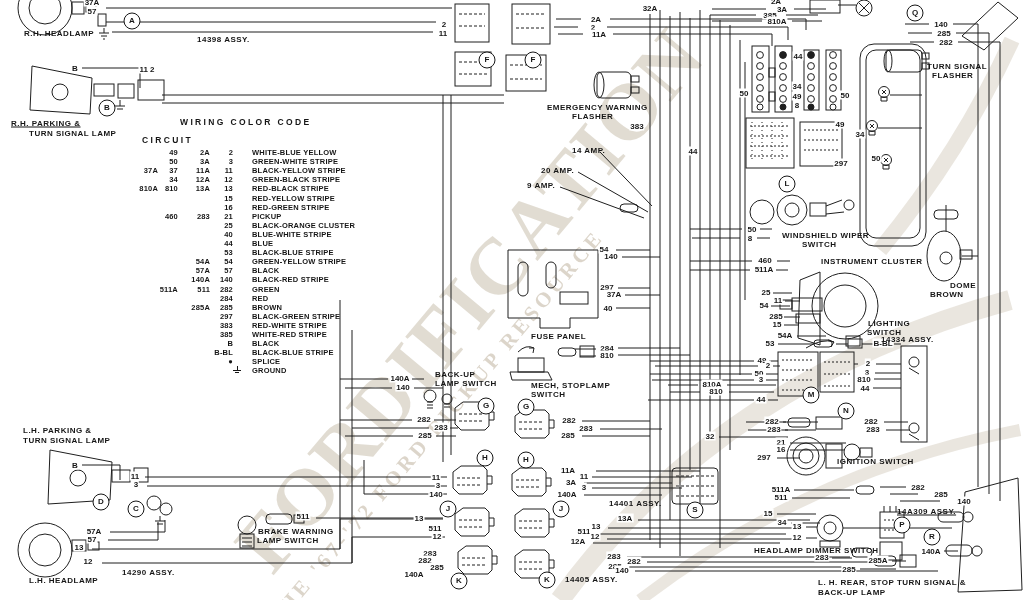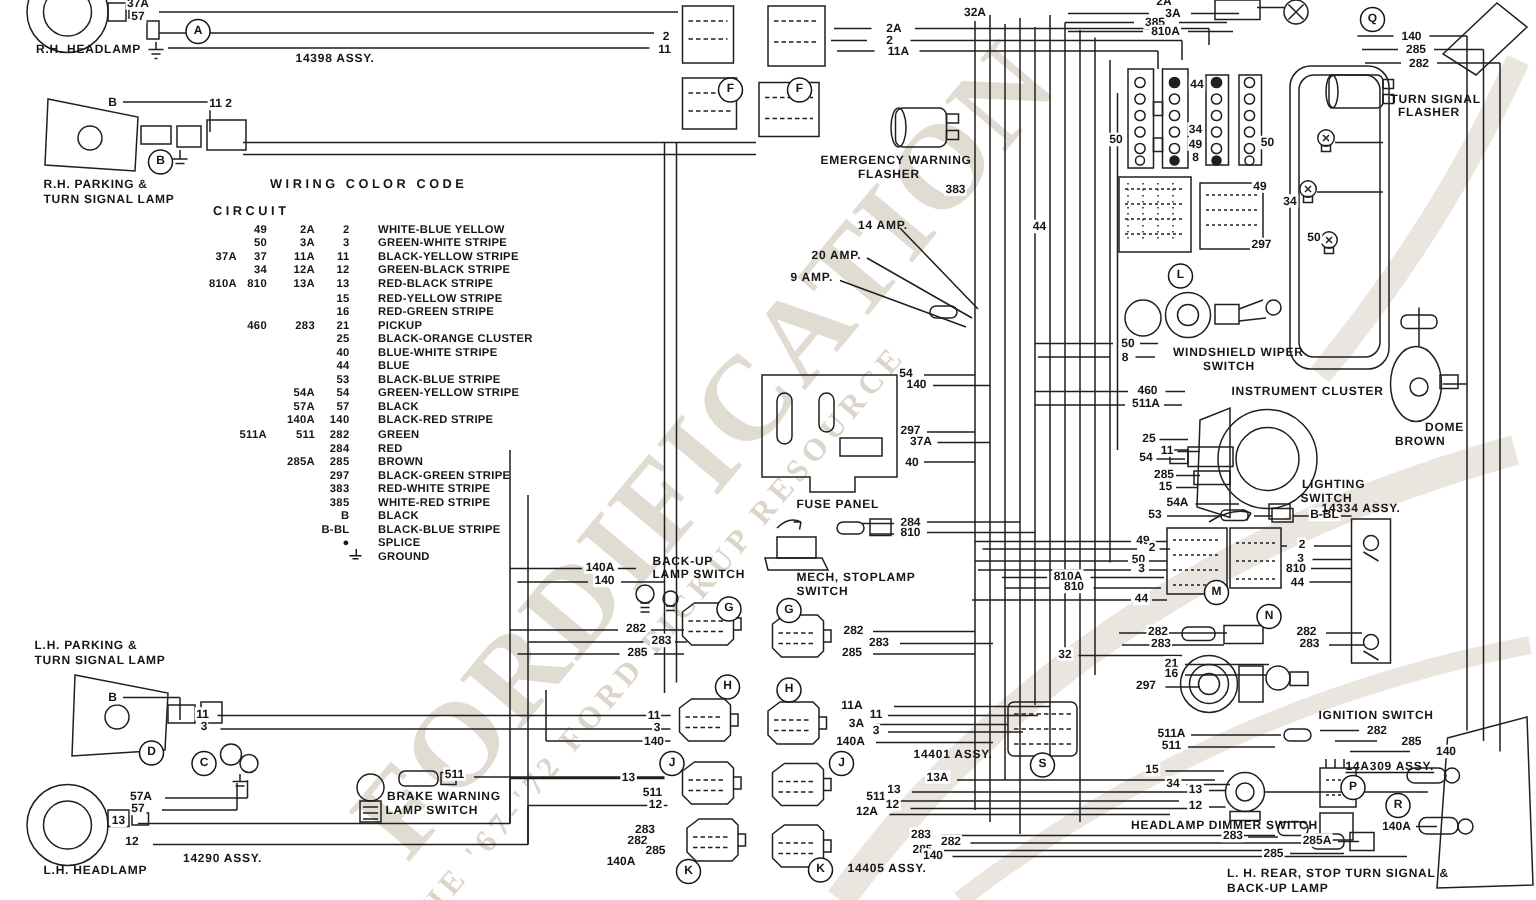--- a/index.html
+++ b/index.html
@@ -616,21 +616,21 @@
       <div class="wl" style="left: 75px; top: 465px;">B</div>
       <div class="wl" style="left: 135px; top: 476px;">11</div>
       <div class="wl" style="left: 136px; top: 484px;">3</div>
       <div class="wl" style="left: 94px; top: 531px;">57A</div>
       <div class="wl" style="left: 92px; top: 539px;">57</div>
       <div class="wl" style="left: 79px; top: 547px;">13</div>
       <div class="wl" style="left: 88px; top: 561px;">12</div>
       <div class="wl" style="left: 303px; top: 516px;">511</div>
       <div class="cl" style="left: 24px; top: 33px;">R.H. HEADLAMP</div>
       <div class="cl" style="left: 197px; top: 39px;">14398 ASSY.</div>
-      <div class="cl" style="left: 29px; top: 123px;">R.H. PARKING &amp;</div>
+      <div class="cl" style="left: 11px; top: 123px; text-decoration: underline;">R.H. PARKING &amp;</div>
       <div class="cl" style="left: 29px; top: 133px;">TURN SIGNAL LAMP</div>
       <div class="cl" style="left: 547px; top: 107px;">EMERGENCY WARNING</div>
       <div class="cl" style="left: 572px; top: 116px;">FLASHER</div>
       <div class="cl" style="left: 572px; top: 150px;">14 AMP.</div>
       <div class="cl" style="left: 541px; top: 170px;">20 AMP.</div>
       <div class="cl" style="left: 527px; top: 185px;">9 AMP.</div>
       <div class="cl" style="left: 927px; top: 66px;">TURN SIGNAL</div>
       <div class="cl" style="left: 932px; top: 75px;">FLASHER</div>
       <div class="cl" style="left: 782px; top: 235px;">WINDSHIELD WIPER</div>
       <div class="cl" style="left: 802px; top: 244px;">SWITCH</div>
@@ -640,21 +640,21 @@
       <div class="cl" style="left: 868px; top: 323px;">LIGHTING</div>
       <div class="cl" style="left: 867px; top: 332px;">SWITCH</div>
       <div class="cl" style="left: 881px; top: 339px;">14334 ASSY.</div>
       <div class="cl" style="left: 531px; top: 336px;">FUSE PANEL</div>
       <div class="cl" style="left: 531px; top: 385px;">MECH, STOPLAMP</div>
       <div class="cl" style="left: 531px; top: 394px;">SWITCH</div>
       <div class="cl" style="left: 435px; top: 374px;">BACK-UP</div>
       <div class="cl" style="left: 435px; top: 383px;">LAMP SWITCH</div>
       <div class="cl" style="left: 609px; top: 503px;">14401 ASSY.</div>
       <div class="cl" style="left: 565px; top: 579px;">14405 ASSY.</div>
-      <div class="cl" style="left: 879px; top: 461px; margin-top: 16px;">IGNITION SWITCH</div>
+      <div class="cl" style="left: 837px; top: 461px;">IGNITION SWITCH</div>
       <div class="cl" style="left: 754px; top: 550px;">HEADLAMP DIMMER SWITCH</div>
       <div class="cl" style="left: 897px; top: 511px; text-decoration: underline;">14A309 ASSY.</div>
       <div class="cl" style="left: 818px; top: 582px;">L. H. REAR, STOP TURN SIGNAL &amp;</div>
       <div class="cl" style="left: 818px; top: 592px;">BACK-UP LAMP</div>
       <div class="cl" style="left: 23px; top: 430px;">L.H. PARKING &amp;</div>
       <div class="cl" style="left: 23px; top: 440px;">TURN SIGNAL LAMP</div>
       <div class="cl" style="left: 29px; top: 580px;">L.H. HEADLAMP</div>
       <div class="cl" style="left: 122px; top: 572px;">14290 ASSY.</div>
       <div class="cl" style="left: 258px; top: 531px;">BRAKE WARNING</div>
       <div class="cl" style="left: 257px; top: 540px;">LAMP SWITCH</div>

